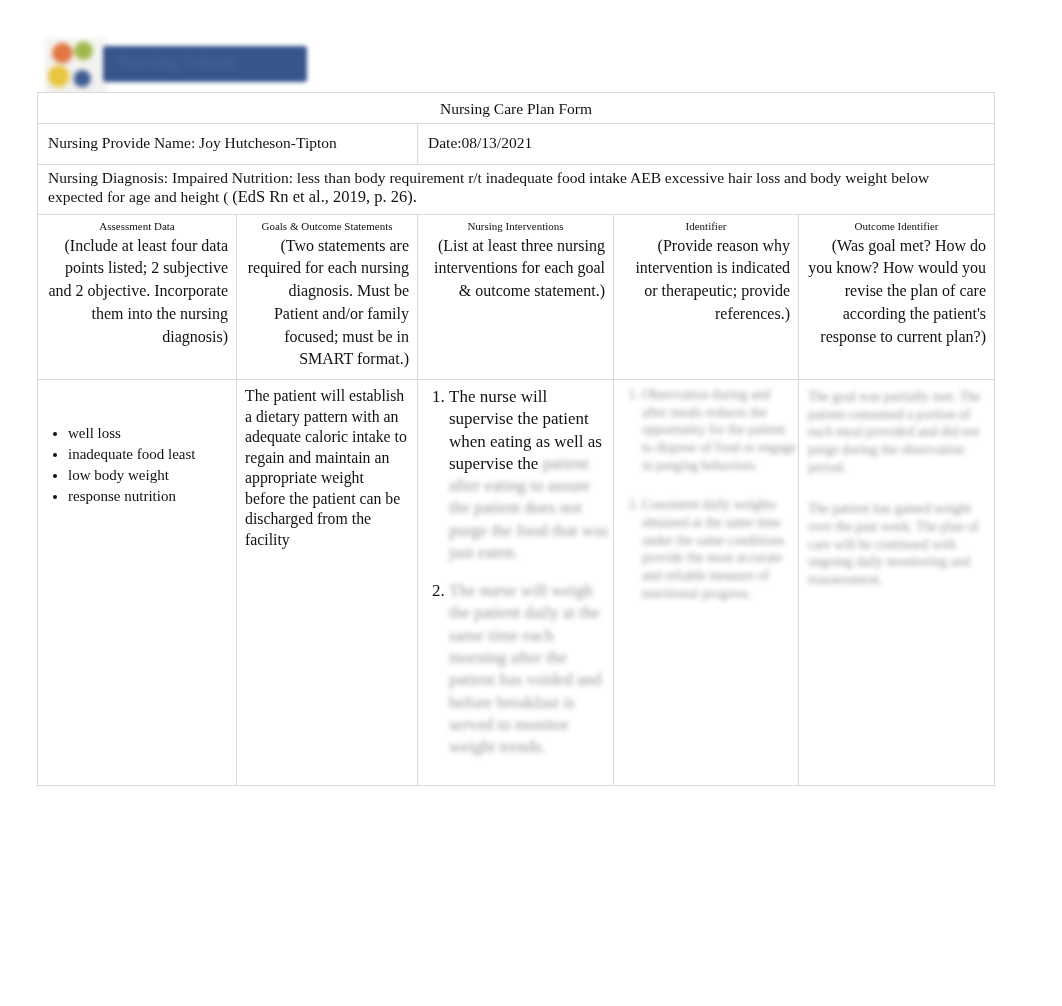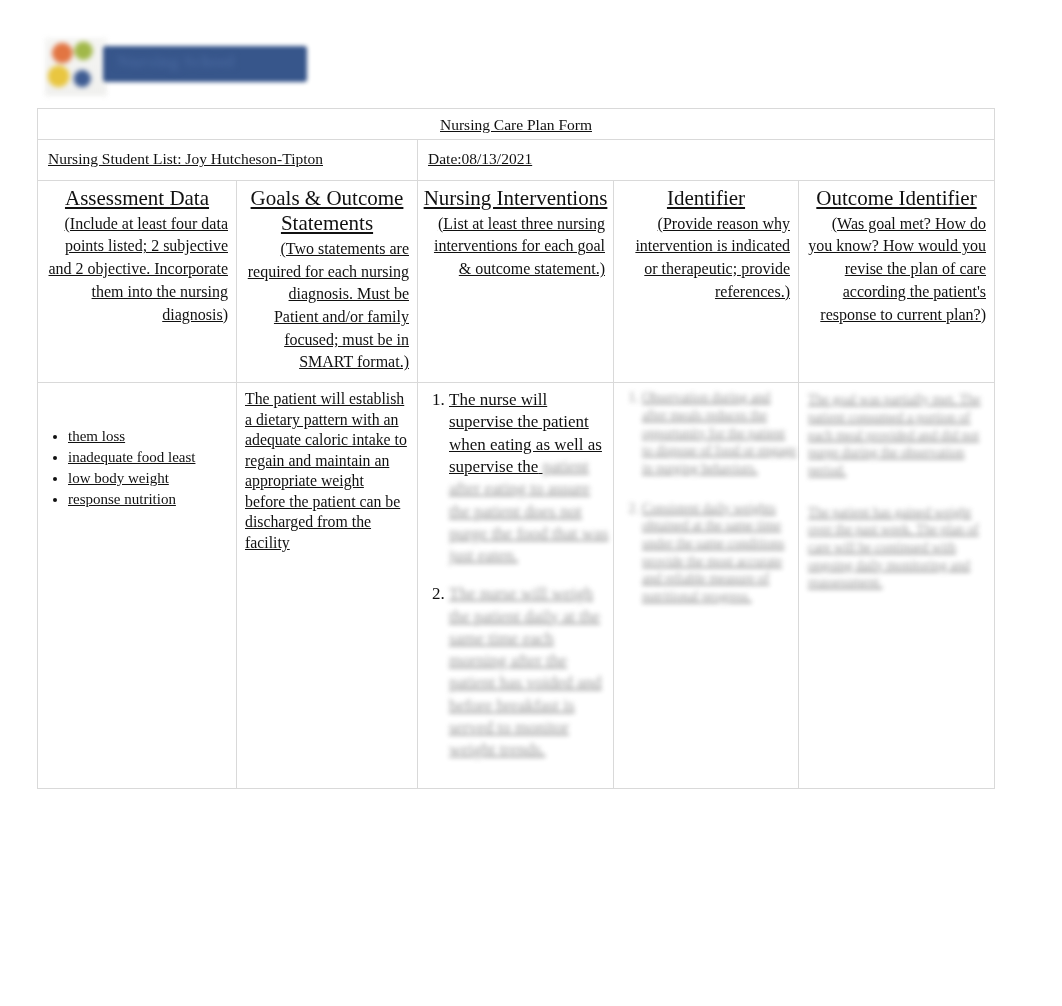--- a/index.html
+++ b/index.html
@@ -57,23 +57,22 @@
     color: #46659c;
     filter: blur(3px);
     white-space: nowrap;
     overflow: hidden;
   }
 
   
   .doc {
     position: absolute;
     left: 37px;
-    top: 108px;
+    top: 92px;
     width: 957px;
-    text-decoration: underline;
   }
   table.ncp {
     width: 957px;
     border-collapse: collapse;
     table-layout: fixed;
   }
   table.ncp td {
     border: 1px solid #d9d9d9;
     vertical-align: top;
     padding: 0;
@@ -97,21 +96,21 @@
   .diagnosis {
     font-size: 15.5px;
     line-height: 1.22;
     padding: 4px 10px 6px 10px;
   }
   .ref { font-size: 16.5px; }
 
   
   .colhead {
     text-align: center;
-    font-size: 21px;
+    font-size: 11px;
     line-height: 1.2;
     padding: 5px 4px 1px 4px;
   }
   .colsub {
     font-size: 16px;
     line-height: 1.42;
     padding: 1px 8px 8px 9px;
     text-align: right;
   }
   .head-cell { padding: 0; }
@@ -187,28 +186,33 @@
 
     <tbody>
         <tr class="title-row">
       <td colspan="5">
         <div class="form-title">Nursing Care Plan Form</div>
       </td>
     </tr>
 
     <tr>
       <td colspan="2">
-        <div class="meta">Nursing Student List: Joy Hutcheson-Tipton</div>
+        <div class="meta">Nursing Provide Name: Joy Hutcheson-Tipton</div>
       </td>
       <td colspan="3">
         <div class="meta">Date:08/13/2021</div>
       </td>
     </tr>
 
 
+    <tr>
+      <td colspan="5">
+        <div class="diagnosis"><span>Nursing Diagnosis: Impaired Nutrition: less than body requirement r/t inadequate food intake AEB excessive hair loss and body weight below expected for age and height ( </span><span class="ref">(EdS Rn et al., 2019, p. 26).</span></div>
+      </td>
+    </tr>
 
     <tr>
       <td class="head-cell">
         <div class="colhead">Assessment Data</div>
         <div class="colsub">(Include at least four data points listed; 2 subjective and 2 objective. Incorporate them into the nursing diagnosis)</div>
       </td>
       <td class="head-cell">
         <div class="colhead">Goals &amp; Outcome Statements</div>
         <div class="colsub">(Two statements are required for each nursing diagnosis. Must be Patient and/or family focused; must be in SMART format.)</div>
       </td>
@@ -223,21 +227,21 @@
       <td class="head-cell">
         <div class="colhead">Outcome Identifier</div>
         <div class="colsub">(Was goal met?  How do you know? How would you revise the plan of care according the patient's response to current plan?)</div>
       </td>
     </tr>
 
     <tr>
 
       <td class="body-cell">
         <ul class="bullets">
-          <li>them loss</li>
+          <li>well loss</li>
           <li>inadequate food least</li>
           <li>low body weight</li>
           <li>response nutrition</li>
         </ul>
       </td>
 
       <td class="body-cell">
         <div class="goal-text">The patient will establish a dietary pattern with an adequate caloric intake to regain and maintain an appropriate weight before the patient can be discharged from the facility</div>
       </td>
 

